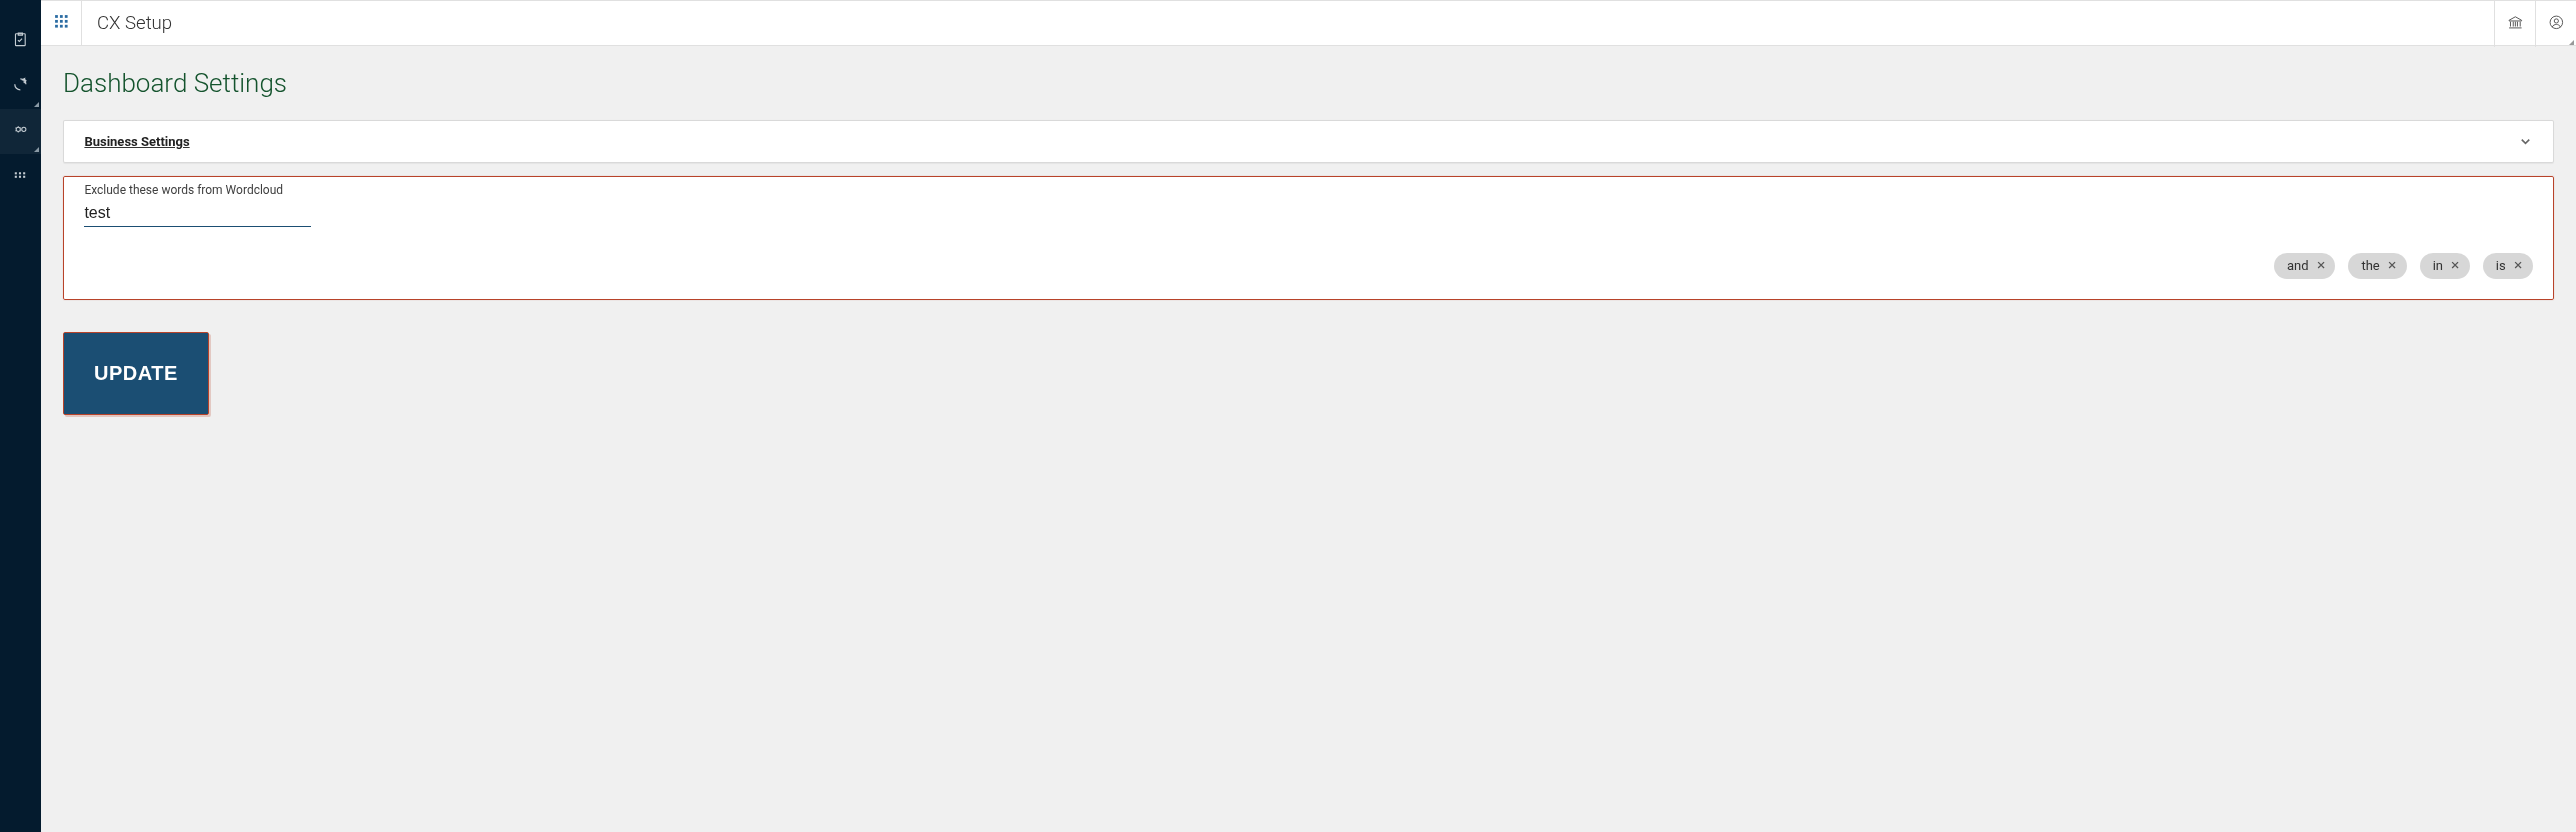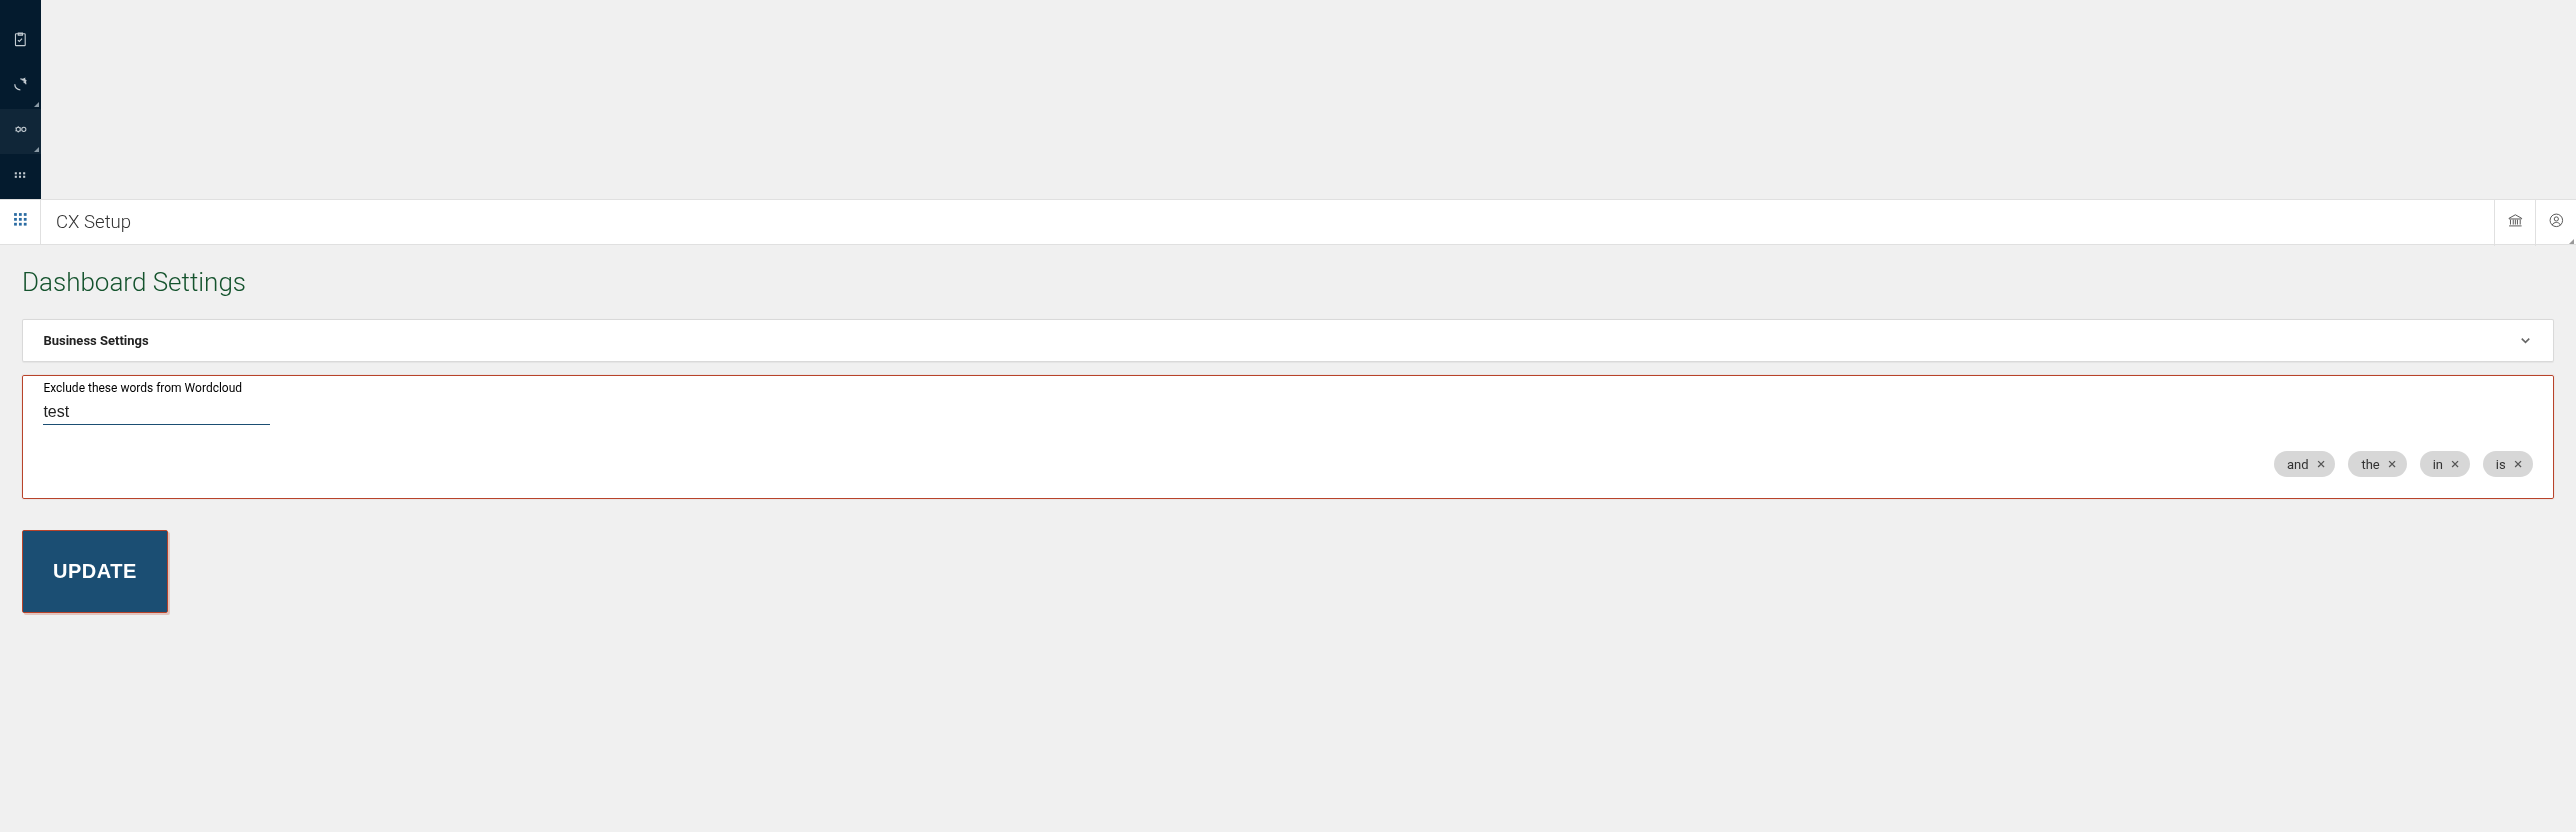--- a/index.html
+++ b/index.html
@@ -9,21 +9,20 @@
     }
     body {
       font-family: -apple-system, BlinkMacSystemFont, "Segoe UI", Roboto, Helvetica, Arial, sans-serif;
       background: #f0f0f0;
       color: #333;
     }
     .app {
       display: flex;
       width: 100%;
       min-height: 832px;
-      flex-direction: column;
     }
     .left-rail {
       width: 41px;
       background: #041b2e;
       display: flex;
       flex-direction: column;
       align-items: center;
       padding-top: 18.6px;
     }
     .left-rail-item {
@@ -127,41 +126,42 @@
       border-radius: 1.9px;
       margin-bottom: 13px;
       box-shadow: 0 0.9px 0.9px rgba(0,0,0,0.05);
     }
     .panel-header {
       display: flex;
       align-items: center;
       justify-content: space-between;
       padding: 13px 20.4px;
       cursor: pointer;
+      text-decoration: underline;
     }
     .panel-title {
       font-size: 13px;
       font-weight: 700;
       color: #222;
     }
     .chevron {
       color: #666;
       display: flex;
     }
     .chevron svg { width: 15px; height: 15px; }
     .panel.highlight {
       border: 1.9px solid #b8432a;
       box-shadow: 0 0 0 0.9px rgba(184,67,42,0.05);
     }
     .panel-body {
       padding: 0 20.4px 20.4px 20.4px;
     }
     .field-label {
       font-size: 12px;
-      color: #000000;
+      color: #404040;
       margin-top: 5.6px;
       margin-bottom: 3.7px;
     }
     .text-input {
       border: none;
       border-bottom: 1.9px solid #1b4e73;
       background: transparent;
       font-size: 16px;
       padding: 3.7px 0 3.7px 0;
       width: 227px;

